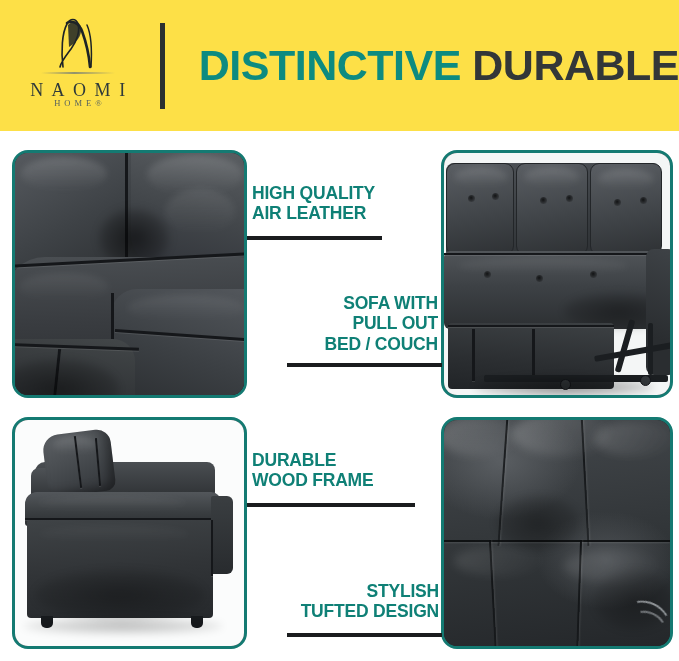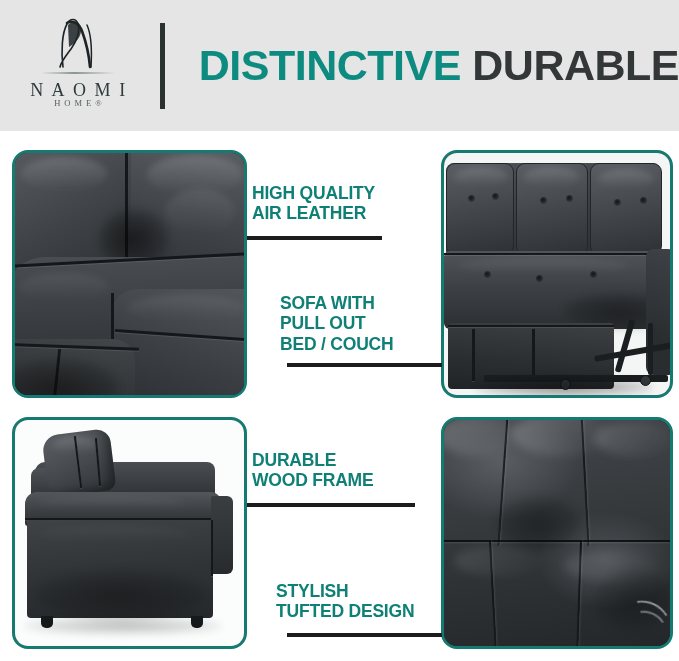--- a/index.html
+++ b/index.html
@@ -12,21 +12,21 @@
     font-family: "Liberation Sans", sans-serif;
     overflow: hidden;
     position: relative;
   }
 
   
   .header {
     position: absolute;
     left: 0; top: 0;
     width: 679px; height: 131px;
-    background: #e5e5e5;
+    background: #fde047;
     display: flex;
     align-items: center;
   }
 
   .logo-block {
     width: 172px;
     height: 131px;
     display: flex;
     flex-direction: column;
     align-items: center;
@@ -282,21 +282,21 @@
   .callout {
     position: absolute;
     font-size: 17.5px;
     font-weight: bold;
     line-height: 1.16;
     color: #0f8076;
     letter-spacing: -0.2px;
     white-space: pre-line;
   }
   .callout.left  { text-align: left; }
-  .callout.right { }
+  .callout.right { text-align: right; }
 
   .rule {
     position: absolute;
     height: 4px;
     background: #1a1c1e;
   }
 
   #label-leather { left: 252px; top: 183px; width: 160px; }
   #rule-leather  { left: 247px; top: 236px; width: 135px; }
 

